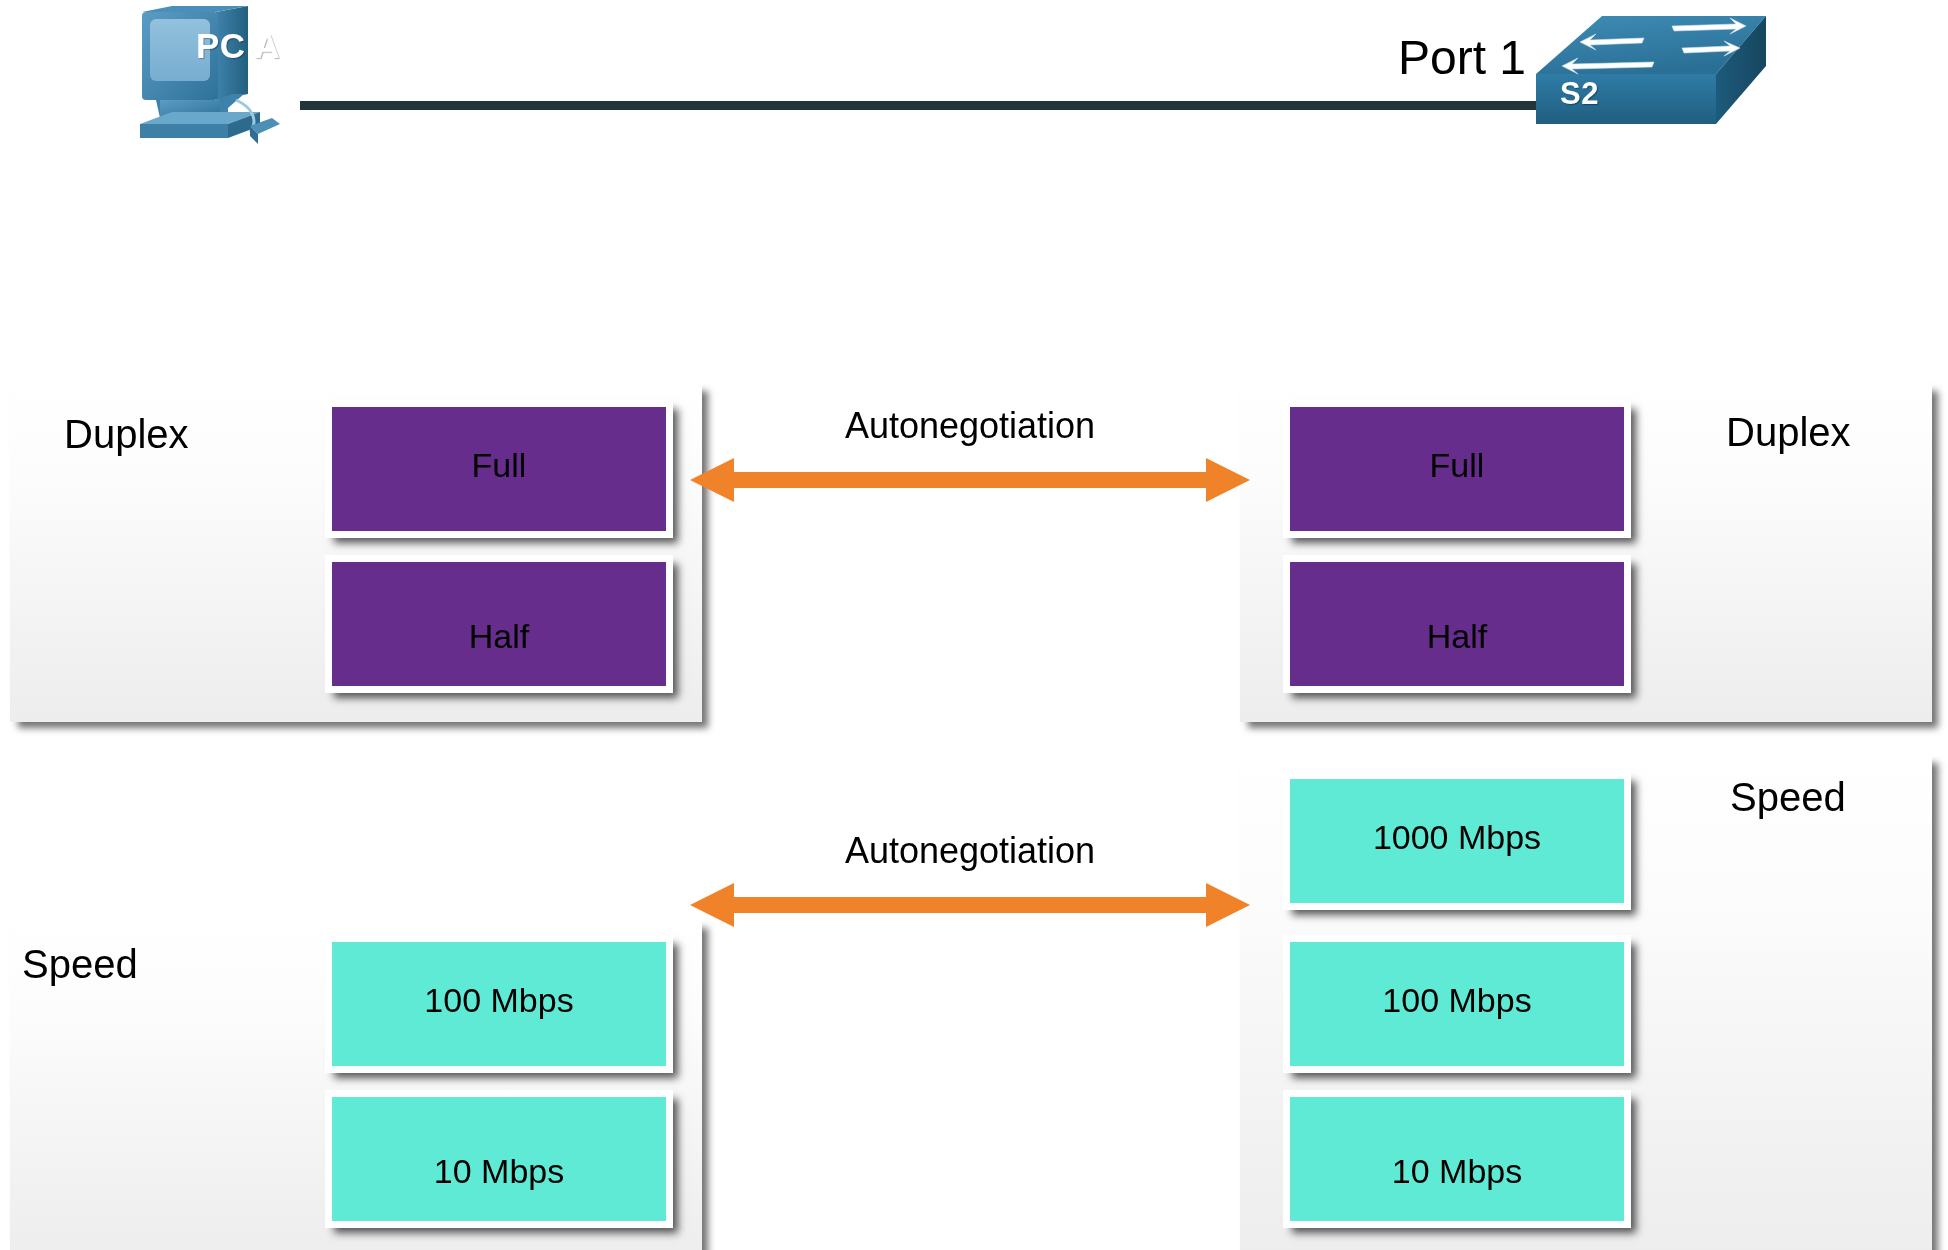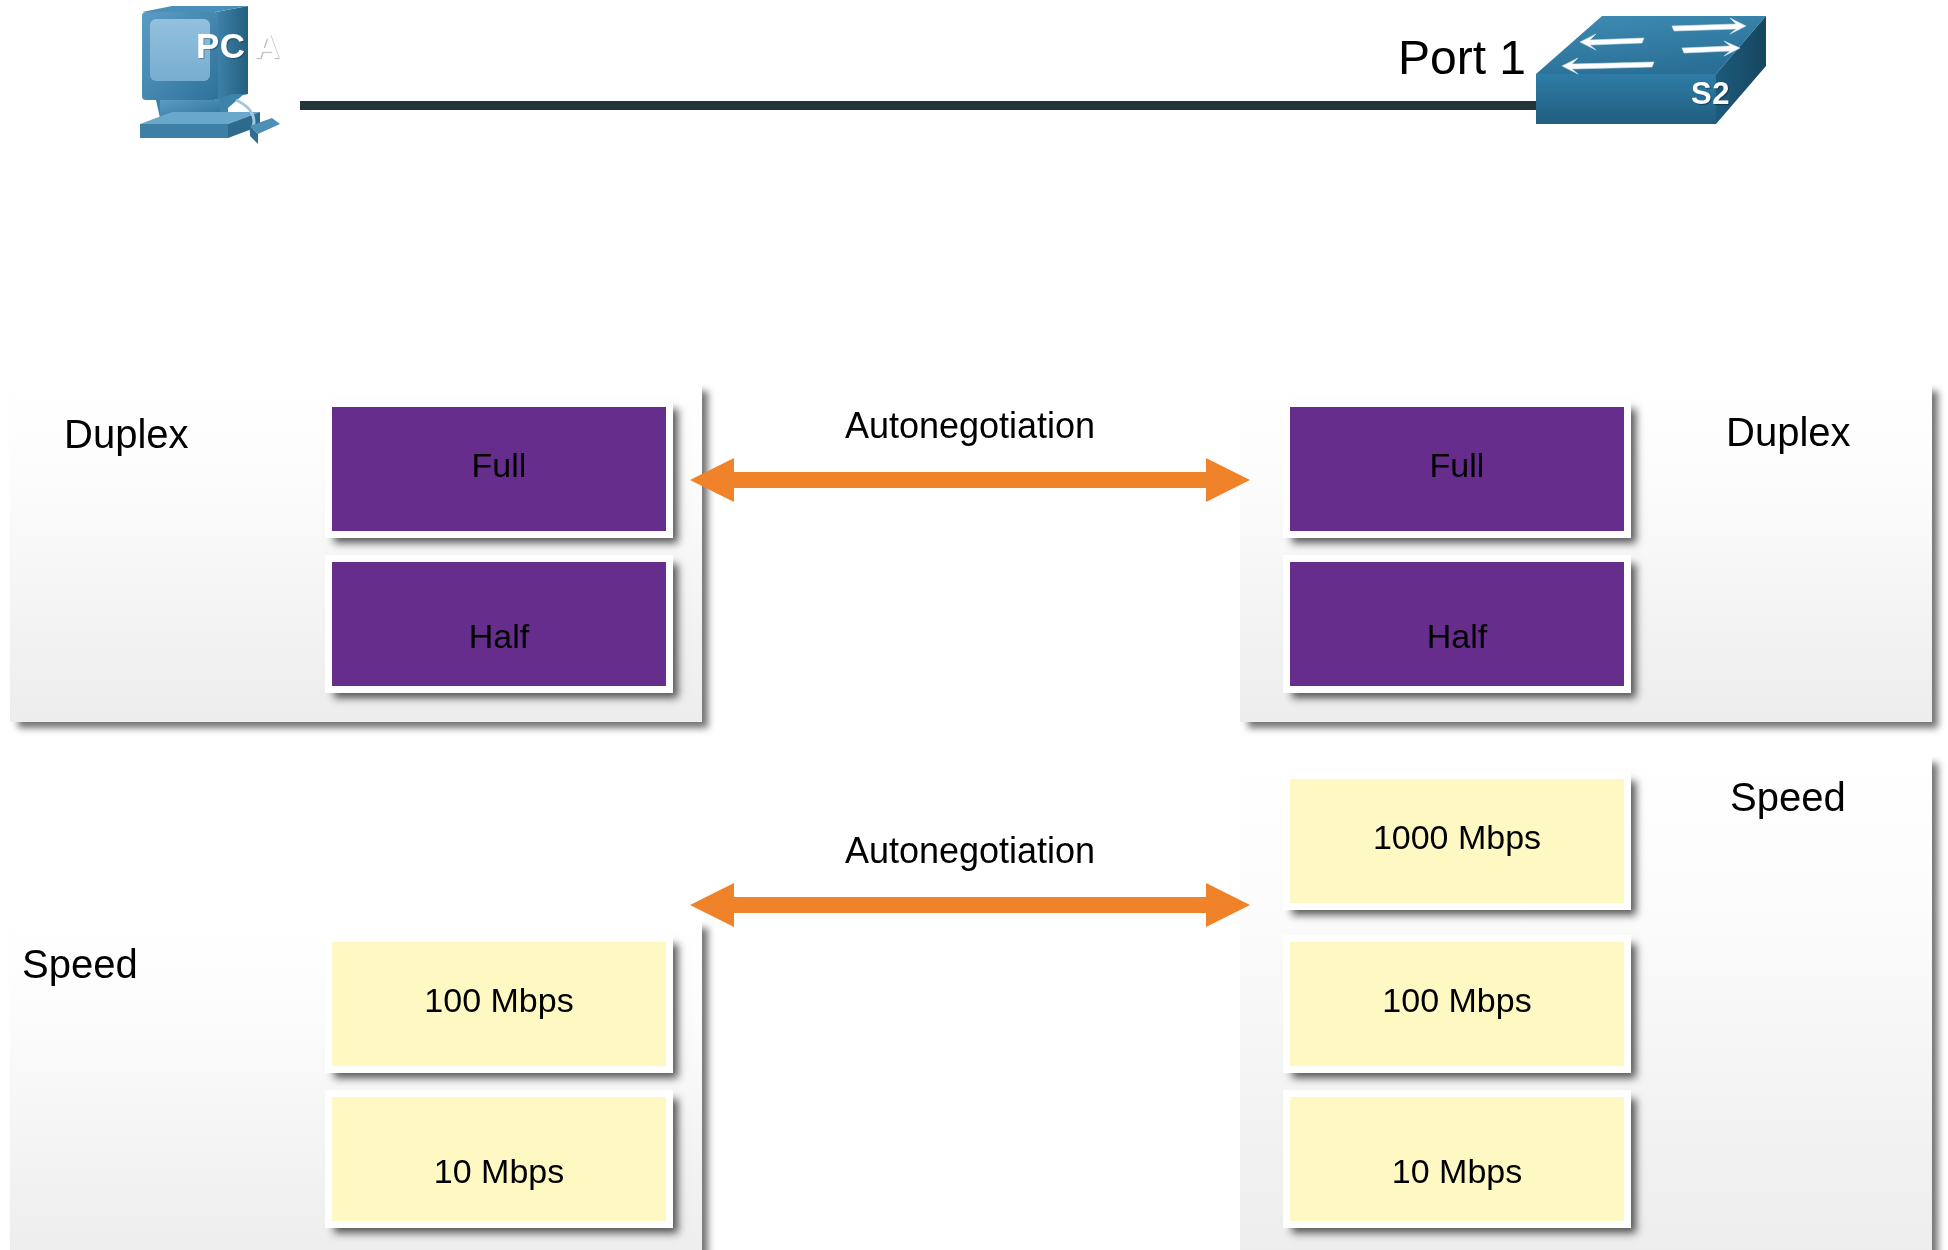--- a/index.html
+++ b/index.html
@@ -32,21 +32,21 @@
   
   .pc-icon { position: absolute; left: 132px; top: 4px; width: 180px; height: 146px; }
 
   
   .switch-icon { position: absolute; left: 1524px; top: 12px; width: 250px; height: 122px; }
   .switch-label {
     position: absolute;
     left: 1560px;
     top: 76px;
     width: 170px;
-    text-align: right;
+    text-align: left;
     color: #ffffff;
     font-size: 31px;
     font-weight: bold;
     letter-spacing: .5px;
     text-shadow: 1px 1px 1px rgba(0,0,0,.35);
   }
   .port-label {
     position: absolute;
     left: 1398px;
     top: 30px;
@@ -87,21 +87,21 @@
   
   .chip {
     position: absolute;
     border: 7px solid #ffffff;
     box-shadow: 7px 7px 8px -2px rgba(0,0,0,.65);
     display: flex;
     align-items: center;
     justify-content: center;
   }
   .chip-purple { background: #662D8C; }
-  .chip-teal   { background: #fef9c3; }
+  .chip-teal   { background: #5eead4; }
   .chip span {
     font-size: 34px;
     color: #000000;
     line-height: 1;
     pointer-events: none;
   }
 
   
   #chip-dl-full { left: 325px; top: 400px; width: 348px; height: 138px; }
   #chip-dl-half { left: 325px; top: 555px; width: 348px; height: 138px; }

